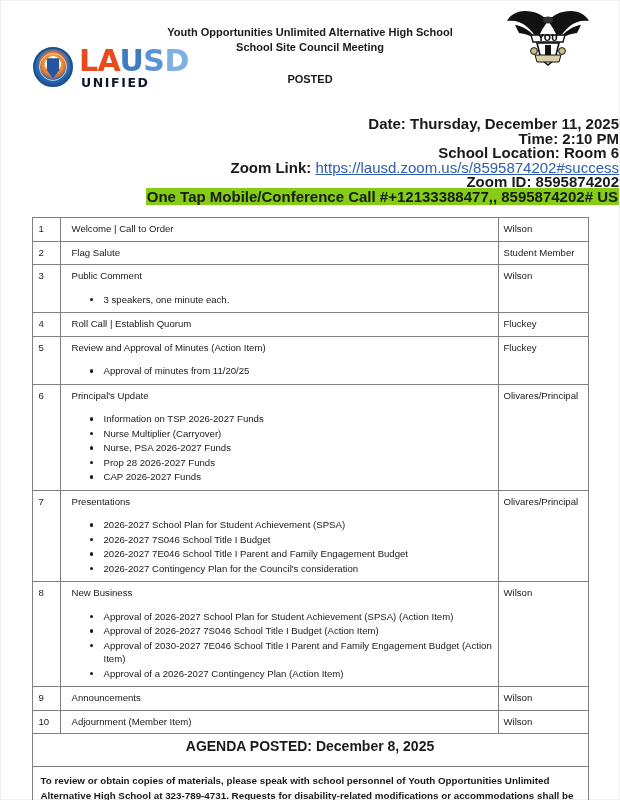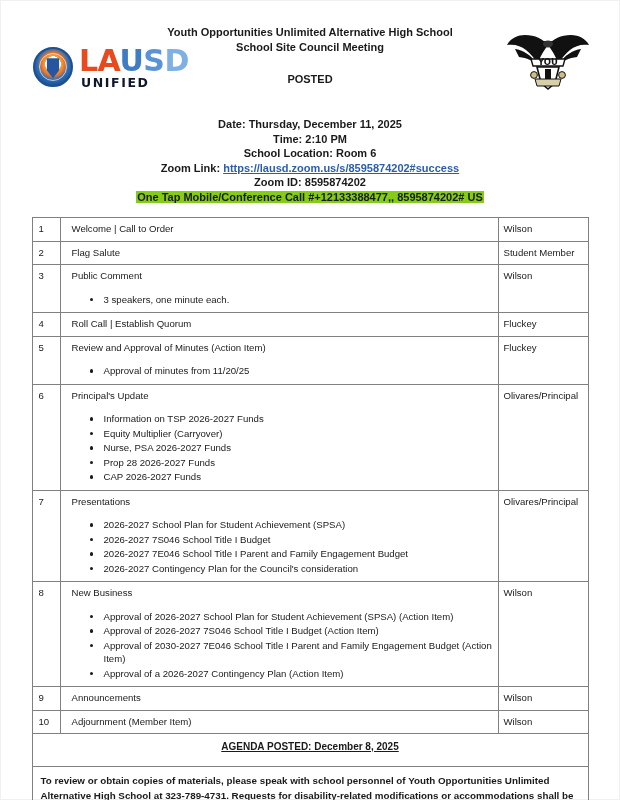--- a/index.html
+++ b/index.html
@@ -90,52 +90,52 @@
     font-size: 12.5px;
     font-weight: 800;
     letter-spacing: 1.6px;
     color: #0f172a;
     font-family: "DejaVu Sans", sans-serif;
   }
 
   .logo-you {
     position: absolute;
     right: 28px;
-    top: 32px;
+    top: 8px;
     width: 86px;
     height: 62px;
   }
 
   .title-block {
     text-align: center;
     font-size: 11px;
     font-weight: bold;
     line-height: 15px;
     padding-top: 2px;
   }
   .agenda-word {
     text-align: center;
     font-size: 11px;
     font-weight: bold;
     margin-top: 18px;
   }
 
   
   .meeting-info {
-    text-align: center;
-    font-size: 11px;
+    text-align: right;
+    font-size: 15px;
     font-weight: bold;
     line-height: 14.5px;
     margin-top: 16px;
   }
   .meeting-info .line { white-space: nowrap; }
   .zoom-link {
     color: #2a5db0;
     text-decoration: underline;
-    font-weight: bold;
+    font-weight: normal;
   }
   .hl {
     background: #84cc16;
     padding: 0 1px;
   }
 
   
   .agenda-table {
     margin: 13px auto 0 auto;
     width: 556px;
@@ -171,23 +171,22 @@
     left: 0;
     top: 5px;
     width: 3.5px;
     height: 3.5px;
     border-radius: 50%;
     background: #1a1a1a;
   }
   .posted-row td {
     text-align: center;
     font-weight: bold;
-    font-size: 10px;
+    font-size: 14px;
     padding: 6px 4px 12px 4px;
-    text-decoration: underline;
   }
   .footer-row td {
     font-size: 9.8px;
     font-weight: bold;
     line-height: 15px;
     padding: 6px 8px 8px 8px;
   }
 </style>
 </head>
 <body>
@@ -287,21 +286,21 @@
             </ul>
           </td>
           <td class="col-who">Fluckey</td>
         </tr>
         <tr>
           <td class="col-num">6</td>
           <td class="col-topic">
             <span class="topic-title">Principal's Update</span>
             <ul class="sub-list">
               <li>Information on TSP 2026-2027 Funds</li>
-              <li>Equity Multiplier (Carryover)</li>
+              <li>Nurse Multiplier (Carryover)</li>
               <li>Nurse, PSA 2026-2027 Funds</li>
               <li>Prop 28 2026-2027 Funds</li>
               <li>CAP 2026-2027 Funds</li>
             </ul>
           </td>
           <td class="col-who">Olivares/Principal</td>
         </tr>
         <tr>
           <td class="col-num">7</td>
           <td class="col-topic">

